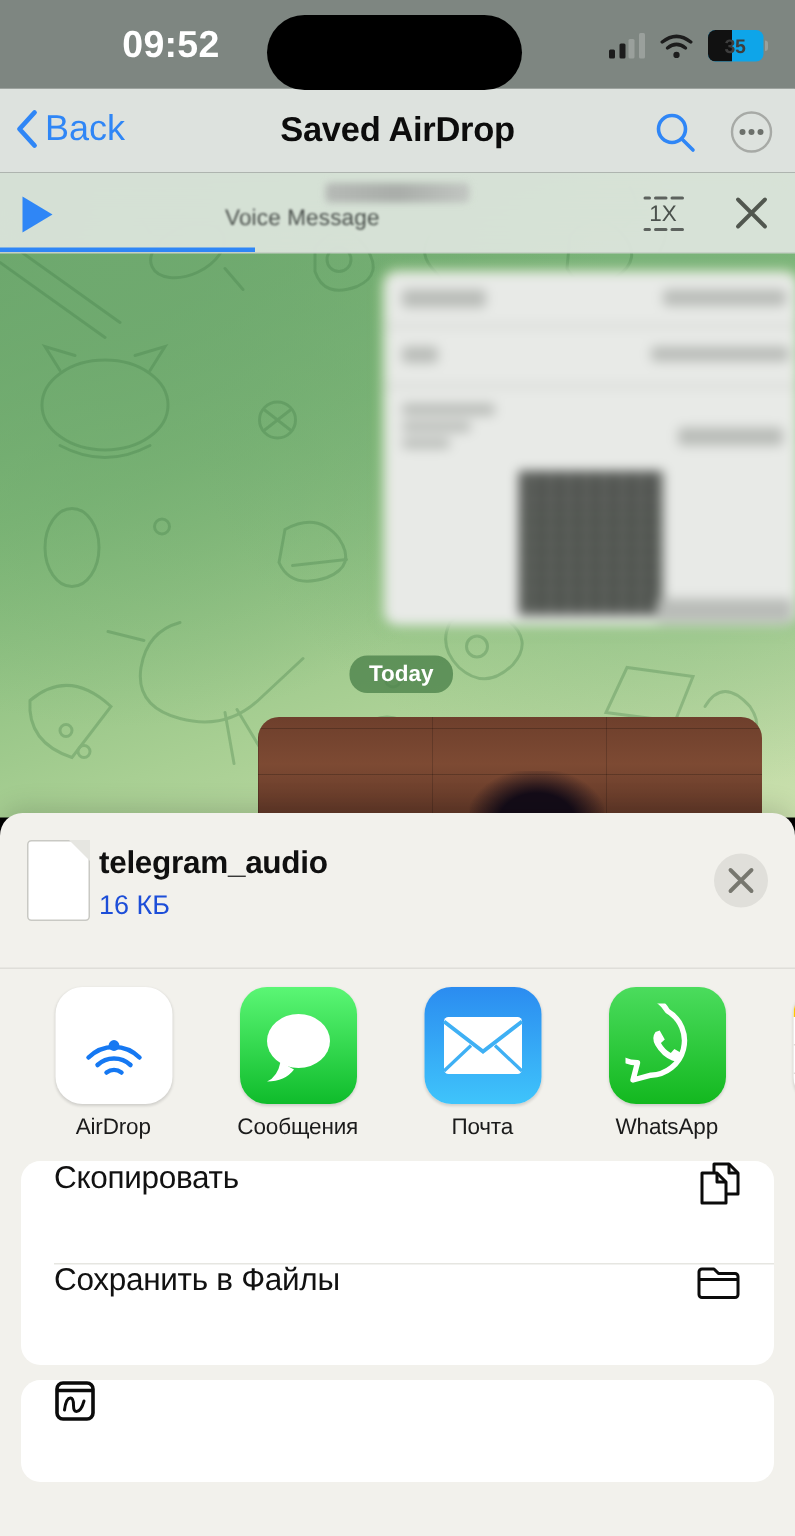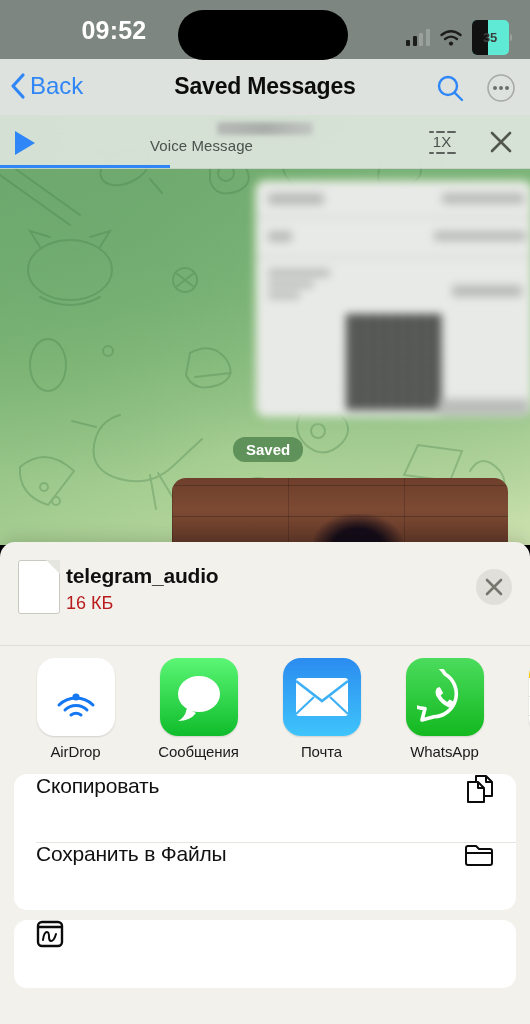--- a/index.html
+++ b/index.html
@@ -35,22 +35,22 @@
     background:#000; border-radius:25px;
   }
   .sb-right { position:absolute; right:18px; top:20px; display:flex; align-items:center; gap:9px; }
   .signal { display:flex; align-items:flex-end; gap:2.5px; height:17px; }
   .signal i { display:block; width:4px; background:#1c1c1c; border-radius:1px; }
   .signal i:nth-child(1){ height:6px; }
   .signal i:nth-child(2){ height:10px; }
   .signal i:nth-child(3){ height:13px; background:#9aa09c; }
   .signal i:nth-child(4){ height:17px; background:#9aa09c; }
   .batt {
-    position:relative; width:37px; height:35px; border-radius:5px;
-    background:#5eead4; overflow:hidden;
+    position:relative; width:37px; height:21px; border-radius:5px;
+    background:#0ea5e9; overflow:hidden;
   }
   .batt-fill { position:absolute; left:0; top:0; bottom:0; width:45%; background:#111; }
   .batt-num {
     position:absolute; inset:0; display:flex; align-items:center; justify-content:center;
     font-size:13px; font-weight:700; color:#3e3e3e; letter-spacing:-.2px;
   }
   .batt-tip { width:2.5px; height:7px; background:#9aa09c; border-radius:0 2px 2px 0; margin-left:1px; }
 
   
   .navbar {
@@ -139,21 +139,21 @@
   }
   .doc-icon::after {
     content:""; position:absolute; right:-1px; top:-1px;
     border-width:0 14px 14px 0; border-style:solid;
     border-color:transparent #e6e6e1 transparent transparent;
   }
   .doc-title {
     position:absolute; left:66px; top:22px;
     font-size:21px; font-weight:700; color:#101010; letter-spacing:-.2px;
   }
-  .doc-size { position:absolute; left:66px; top:51px; font-size:18px; color:#b91c1c; }
+  .doc-size { position:absolute; left:66px; top:51px; font-size:18px; color:#1d4ed8; }
   .sheet-close {
     position:absolute; right:18px; top:27px; width:36px; height:36px;
     border-radius:18px; background:#e0dfda;
     display:flex; align-items:center; justify-content:center; color:#77776f;
   }
 
   .apps-row {
     position:absolute; left:0; top:104px; width:530px; height:120px;
     display:flex; align-items:flex-start; gap:0; padding-left:14px;
     overflow:hidden;
@@ -250,21 +250,21 @@
     <div class="ln" style="left:178px; top:50px;  width:92px;  height:10px;"></div>
     <div class="ln" style="left:0;     top:76px;  width:282px; height:1px;"></div>
     <div class="ln" style="left:12px;  top:88px;  width:62px;  height:8px;"></div>
     <div class="ln" style="left:12px;  top:100px; width:46px;  height:7px;"></div>
     <div class="ln" style="left:12px;  top:111px; width:32px;  height:7px;"></div>
     <div class="ln" style="left:196px; top:104px; width:70px;  height:12px;"></div>
     <div class="qr"></div>
     <div class="ln" style="left:182px; top:218px; width:90px;  height:16px;"></div>
   </div>
 
-  <div class="today-badge">Saved</div>
+  <div class="today-badge">Today</div>
 
   <div class="msg-photo">
     <div class="brick"></div>
     <div class="silhouette"></div>
   </div>
 
   <div class="player">
     <div class="pl-play">
       <svg width="26" height="28" viewBox="0 0 26 28">
           <path d="M3 2 L23 14 L3 26 Z" fill="#2f86f6"></path>
@@ -291,21 +291,21 @@
     <div class="pl-progress"></div>
   </div>
 
   <div class="navbar">
     <div class="nav-back">
       <svg width="16" height="28" viewBox="0 0 16 28">
         <path d="M13 3 L3 14 L13 25" fill="none" stroke="#2f86f6" stroke-width="3.2" stroke-linecap="round" stroke-linejoin="round"></path>
       </svg>
       <span>Back</span>
     </div>
-    <div class="nav-title">Saved Messages</div>
+    <div class="nav-title">Saved AirDrop</div>
     <div class="nav-search">
       <svg width="30" height="30" viewBox="0 0 30 30">
         <circle cx="13" cy="13" r="9" fill="none" stroke="#2f86f6" stroke-width="2.4"></circle>
         <path d="M19.6 19.6 L27 27" stroke="#2f86f6" stroke-width="2.4" stroke-linecap="round"></path>
       </svg>
     </div>
     <div class="nav-more">
       <svg width="30" height="30" viewBox="0 0 30 30">
         <circle cx="15" cy="15" r="13" fill="none" stroke="#a7aaa6" stroke-width="1.6"></circle>
         <circle cx="9" cy="15" r="2" fill="#6c706b"></circle>

